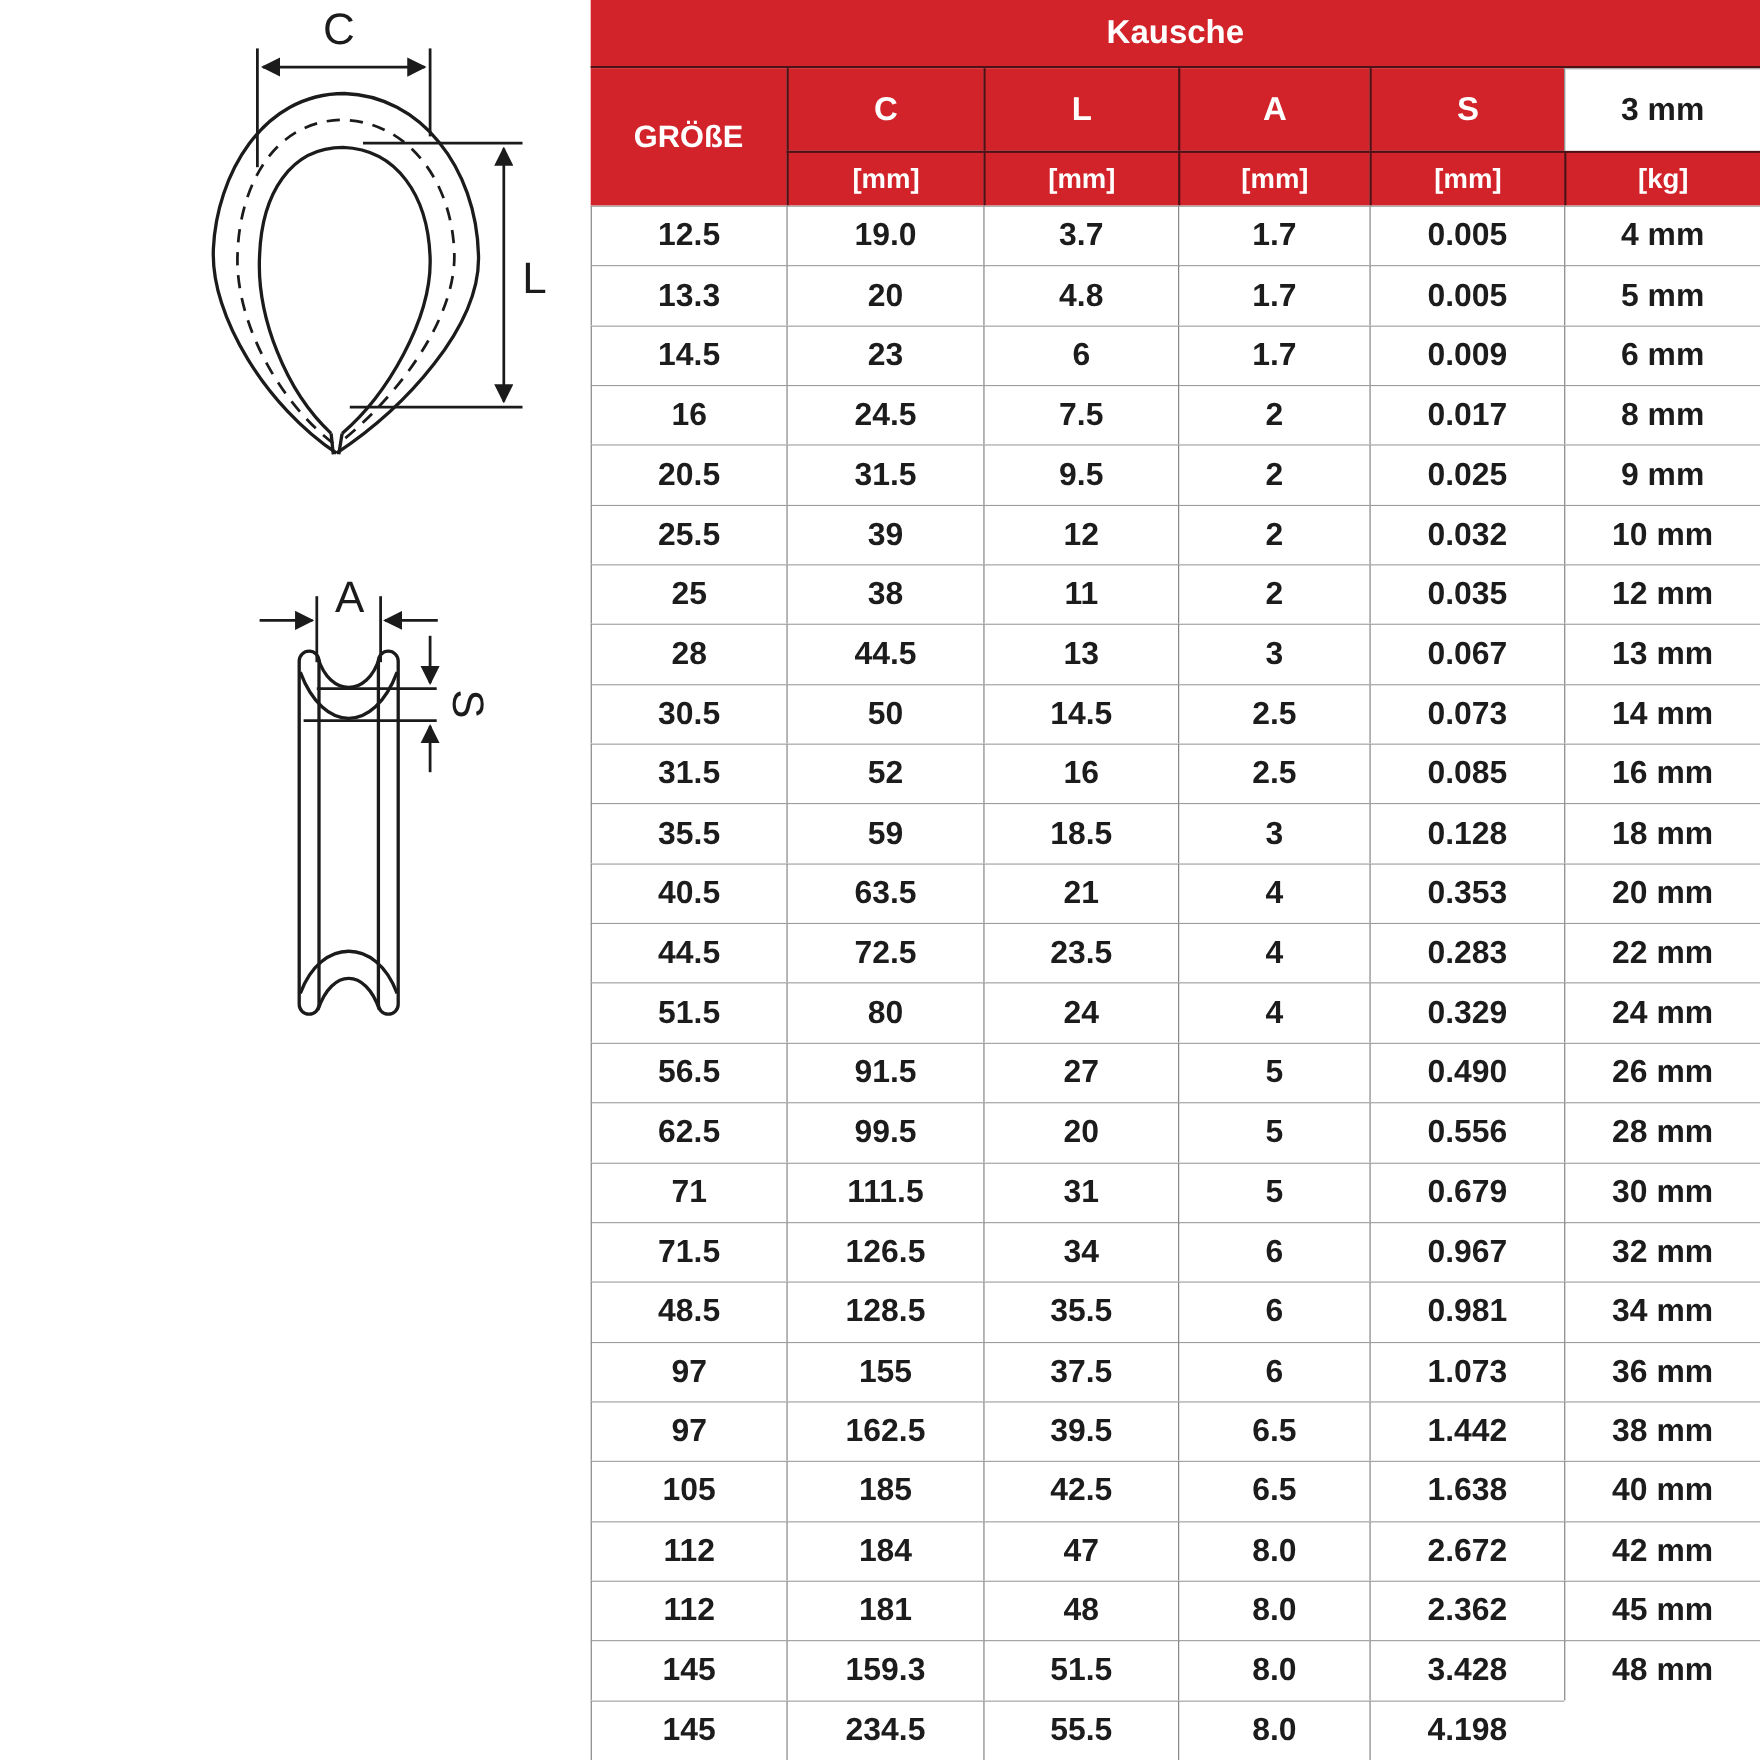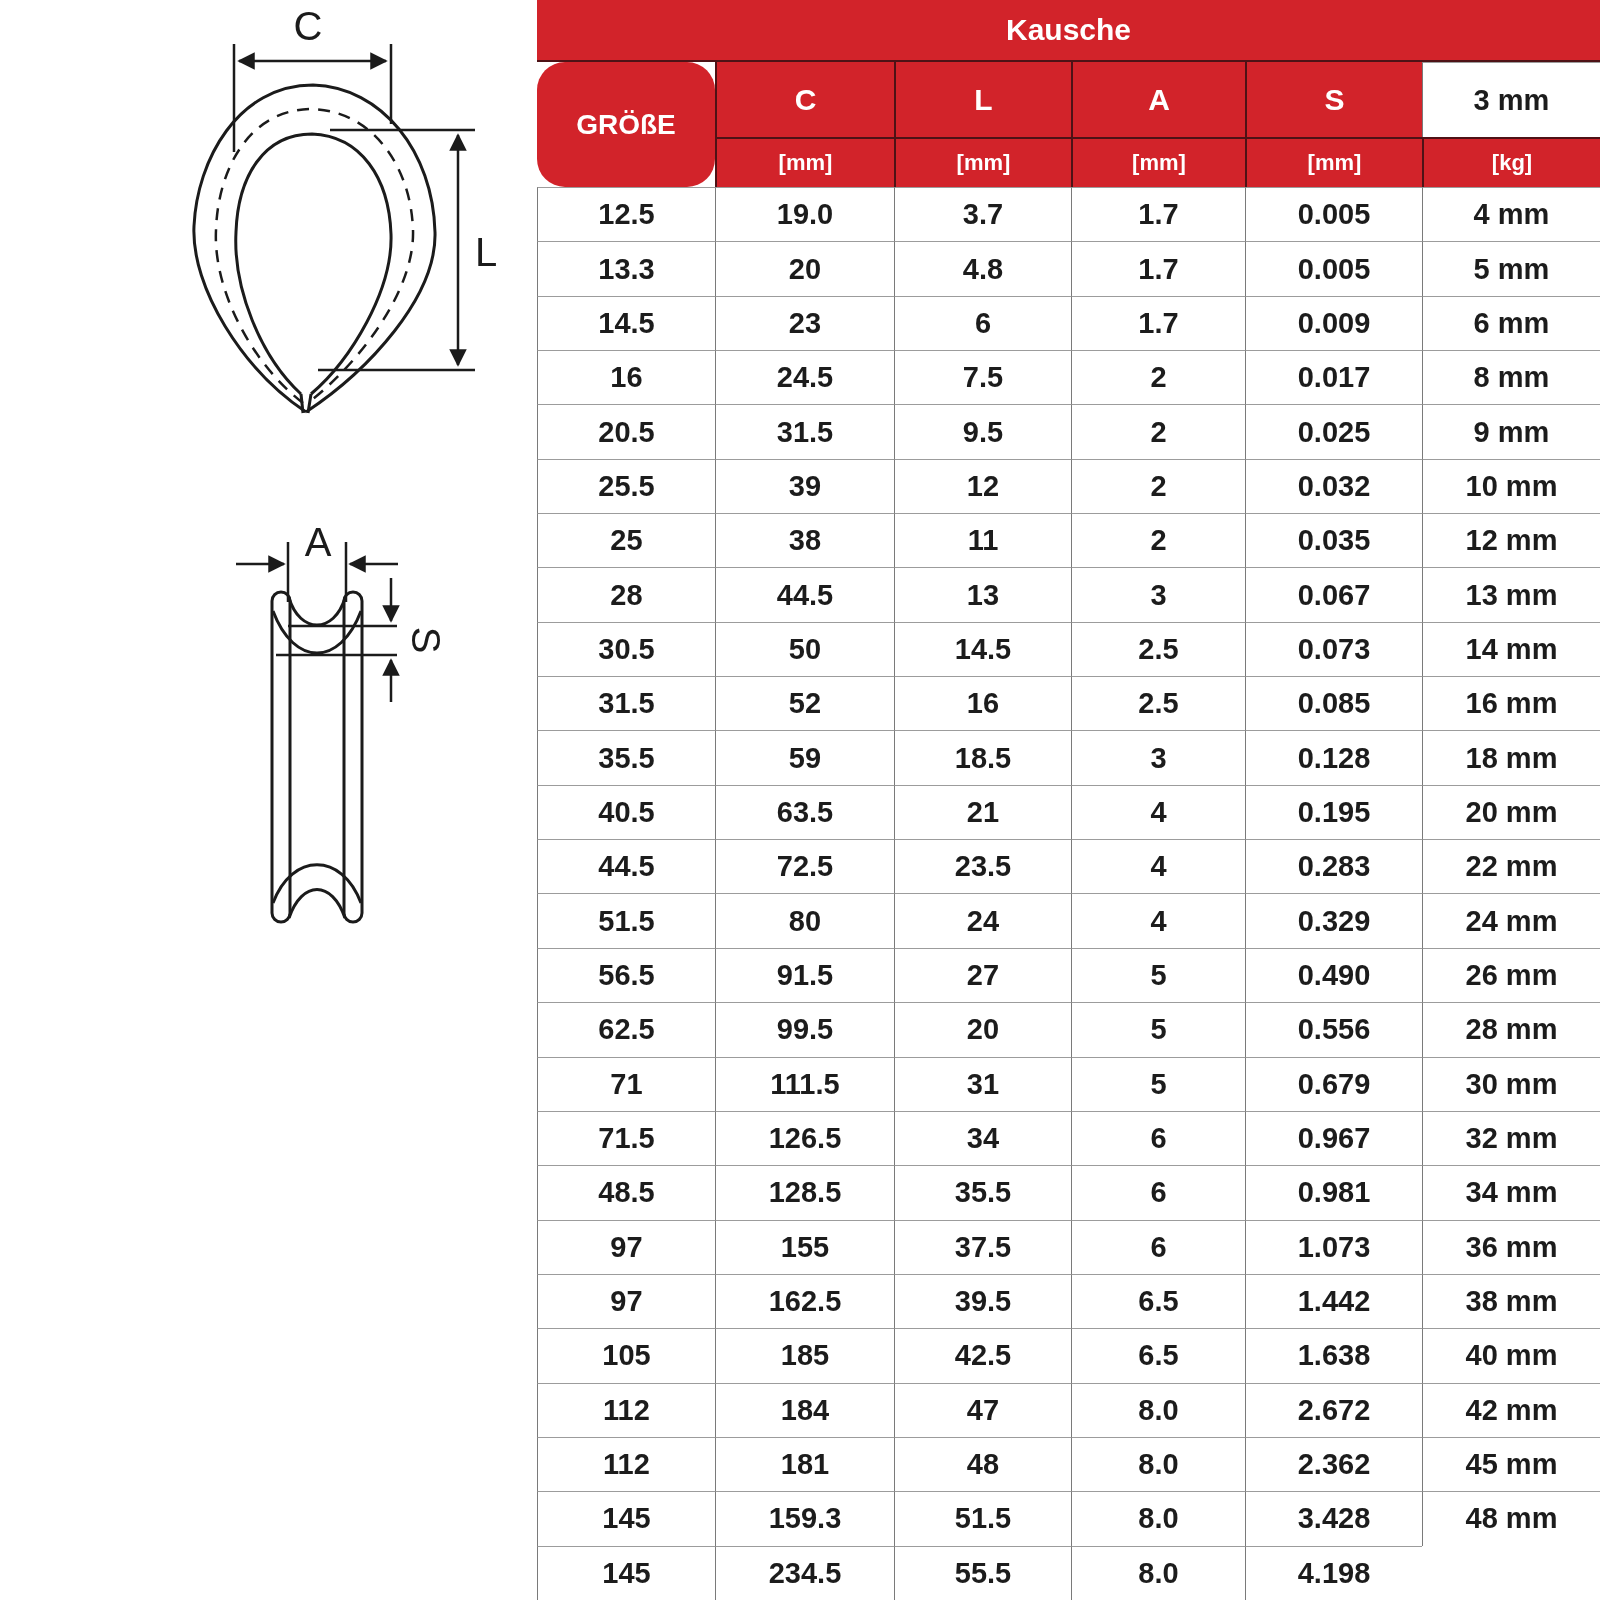--- a/index.html
+++ b/index.html
@@ -33,24 +33,24 @@
   }
   .cell{display:flex;align-items:center;justify-content:center;text-align:center;}
 
   .title-cell{
     grid-column:1 / -1;grid-row:1;
     background:var(--header-red);color:var(--header-text);
     font-size:30px;font-weight:700;
     border-bottom:2px solid var(--header-line);
   }
   .hdr{background:var(--header-red);color:var(--header-text);font-weight:700;}
-  .size-hdr-cell{grid-column:1;grid-row:2 / span 2;font-size:28px;border-radius:28px;}
+  .size-hdr-cell{grid-column:1;grid-row:2 / span 2;font-size:28px;}
   .letter-cell{grid-row:2;font-size:30px;border-left:2px solid var(--header-line);}
   .weight-hdr{font-size:25px;line-height:1.12;white-space:pre-line;}
-  .unit-cell{grid-row:3;font-size:22px;border-left:2px solid var(--header-line);
+  .unit-cell{grid-row:3;font-size:25px;border-left:2px solid var(--header-line);
     border-top:2px solid var(--header-line);}
   .c2{grid-column:2}.c3{grid-column:3}.c4{grid-column:4}.c5{grid-column:5}.c6{grid-column:6}
 
   .body-cell{
     background:var(--bg);color:var(--body-text);
     font-size:29px;font-weight:700;
     border-top:1px solid var(--row-line);
     border-left:1px solid var(--col-line);
   }
 </style>
@@ -206,21 +206,21 @@
     <div class="cell body-cell">59</div>
     <div class="cell body-cell">18.5</div>
     <div class="cell body-cell">3</div>
     <div class="cell body-cell">0.128</div>
 
     <div class="cell body-cell">18 mm</div>
     <div class="cell body-cell">40.5</div>
     <div class="cell body-cell">63.5</div>
     <div class="cell body-cell">21</div>
     <div class="cell body-cell">4</div>
-    <div class="cell body-cell">0.195</div>
+    <div class="cell body-cell">0.353</div>
 
     <div class="cell body-cell">20 mm</div>
     <div class="cell body-cell">44.5</div>
     <div class="cell body-cell">72.5</div>
     <div class="cell body-cell">23.5</div>
     <div class="cell body-cell">4</div>
     <div class="cell body-cell">0.283</div>
 
     <div class="cell body-cell">22 mm</div>
     <div class="cell body-cell">51.5</div>

